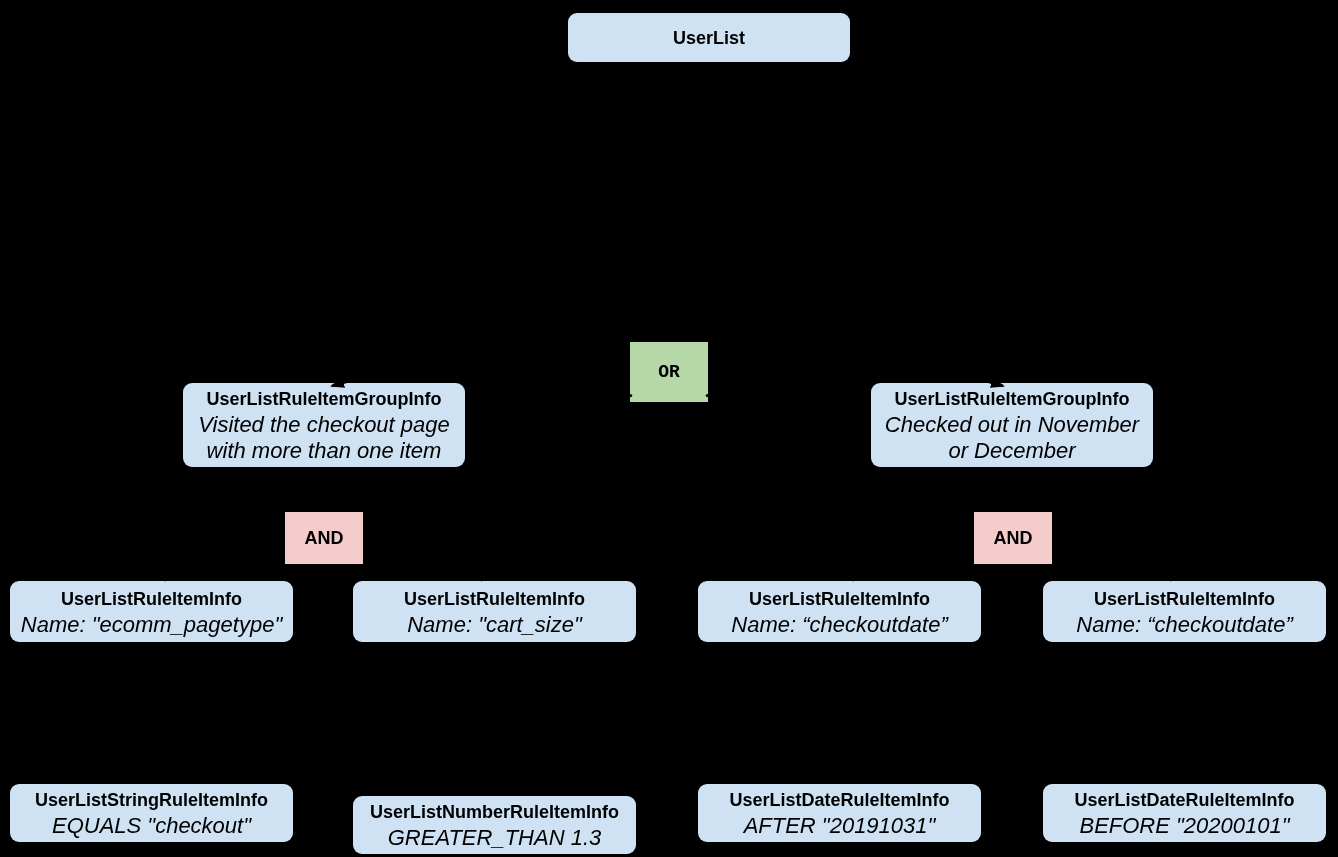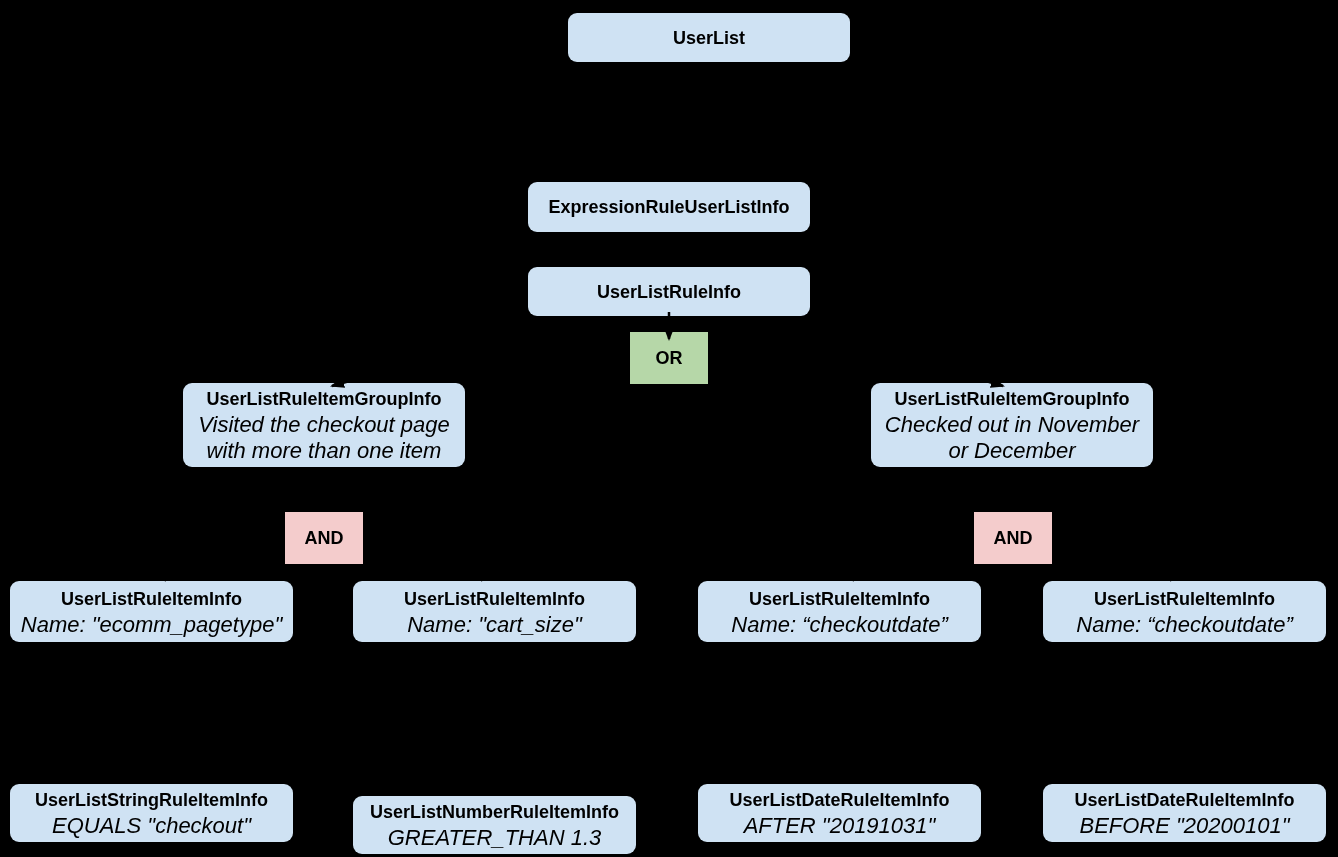--- a/index.html
+++ b/index.html
@@ -29,47 +29,41 @@
     font-weight:bold;font-size:18px;text-align:center;
   }
   .op.or{background:var(--or-green);}
   .op.and{background:var(--and-pink);}
 
   
   .pos-chain0{left:528px;top:13px;width:282px;height:49px;margin-left:40px;}
   .pos-chain1{left:528px;top:98px;width:282px;height:48px;}
   .pos-chain2{left:528px;top:182px;width:282px;height:50px;}
   .pos-chain3{left:528px;top:267px;width:282px;height:49px;}
-  .pos-or    {left:630px;top:332px;width:78px;height:52px;}
+  .pos-or    {left:630px;top:342px;width:78px;height:60px;font-family:Liberation Mono, monospace;}
   .pos-group0{left:183px;top:383px;width:282px;height:84px;}
   .pos-group1{left:871px;top:383px;width:282px;height:84px;}
   .pos-and0  {left:285px;top:512px;width:78px;height:52px;}
   .pos-and1  {left:974px;top:512px;width:78px;height:52px;}
   .pos-item0 {left:10px;  top:581px;width:283px;height:61px;}
   .pos-item1 {left:353px; top:581px;width:283px;height:61px;}
   .pos-item2 {left:698px; top:581px;width:283px;height:61px;}
   .pos-item3 {left:1043px;top:581px;width:283px;height:61px;}
   .pos-leaf0 {left:10px;  top:784px;width:283px;height:58px;}
   .pos-leaf1 {left:353px; top:796px;width:283px;height:58px;}
   .pos-leaf2 {left:698px; top:784px;width:283px;height:58px;}
   .pos-leaf3 {left:1043px;top:784px;width:283px;height:58px;}
 </style>
 </head>
 <body>
 
 <div class="canvas">
 
   <div class="node pos-chain0">
     <div class="title">UserList</div>
-  </div>
-  <div class="node pos-chain2">
-    <div class="title">ExpressionRuleUserListInfo</div>
-  </div>
-  <div class="node pos-chain3">
-    <div class="title">UserListRuleInfo</div>
   </div>
 
   <div class="op or pos-or">OR</div>
 
   <div class="node pos-group0">
     <div class="title">UserListRuleItemGroupInfo</div>
     <div class="subtitle">Visited the checkout page with more than one item</div>
   </div>
   <div class="node pos-group1">
     <div class="title">UserListRuleItemGroupInfo</div>

